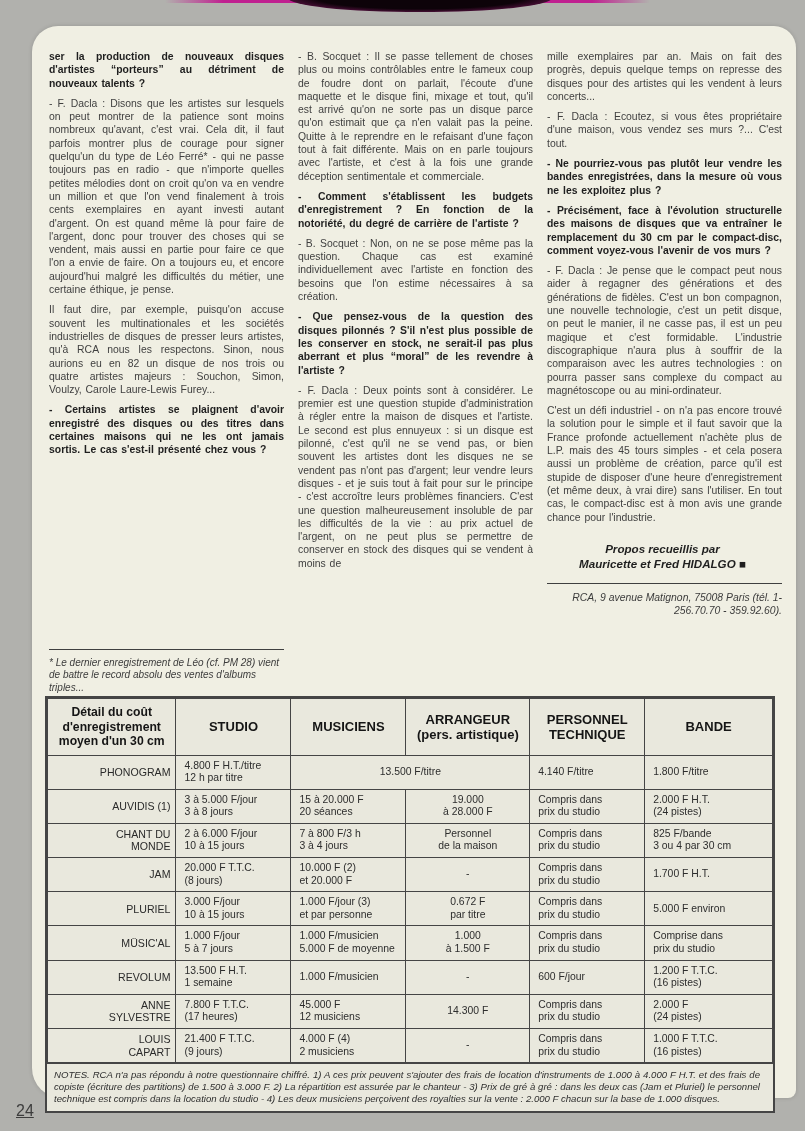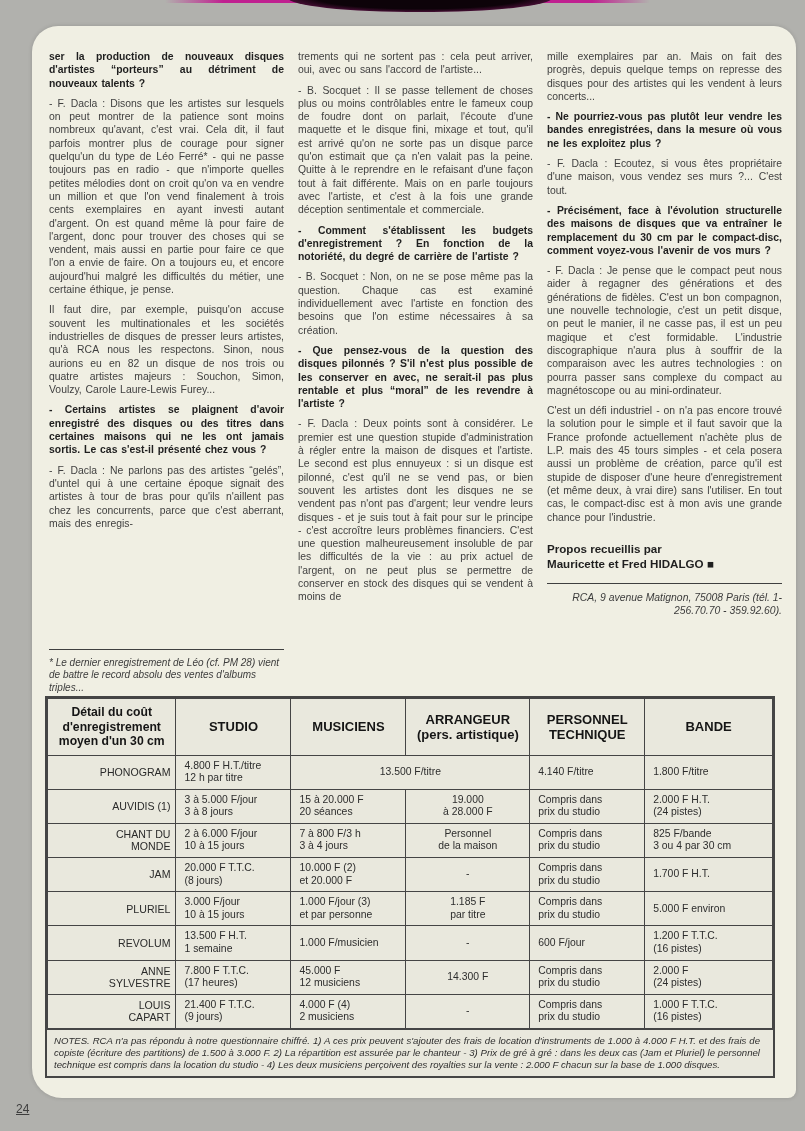--- a/index.html
+++ b/index.html
@@ -29,22 +29,22 @@
   .col{flex:1;min-width:0;display:flex;flex-direction:column;}
   .para{
     margin:0 0 7px 0;font-size:10.4px;line-height:13.3px;
     text-align:justify;color:#3f3f3f;word-spacing:1px;
   }
   .para.q{font-weight:bold;color:#1f1f1f;}
   .rule{border:none;border-top:1.5px solid #3f3f3f;margin:12px 0 7px 0;width:100%;}
   .footnote-block{margin-top:auto;}
   .footnote{font-size:10px;line-height:12.8px;font-style:italic;color:#3c3c3c;margin:0;}
   .byline{
-    text-align:left;font-weight:bold;color:#1f1f1f;
-    font-size:11.6px;line-height:15px;margin:10px 4px 0 0;
+    text-align:center;font-weight:bold;color:#1f1f1f;
+    font-size:11.6px;line-height:15px;margin:10px 4px 0 0;font-style:italic;
   }
   .address{font-size:10.4px;line-height:13.5px;font-style:italic;color:#3c3c3c;margin:0;text-align:right;}
   .table-wrap{position:absolute;left:13px;top:670px;right:21px;}
   .table-box{border:2px solid #454545;background:#e9e8dd;}
   table{border-collapse:collapse;width:100%;table-layout:fixed;}
   th,td{
     border:1px solid #454545;color:#2d2d2d;
     font-size:10.4px;line-height:12.6px;white-space:pre-line;
     padding:4px 5px;vertical-align:middle;
   }
@@ -52,60 +52,58 @@
   th.title-cell{font-size:12.2px;line-height:14.5px;font-weight:bold;}
   td.lbl{text-align:right;font-size:10.6px;color:#2a2a2a;}
   td.al-c{text-align:center;}
   td.al-l{text-align:left;padding-left:8px;}
   .notes{
     border-top:1px solid #454545;
     font-size:9.6px;line-height:11.8px;font-style:italic;color:#2e2e2e;
     padding:5px 13px 6px 7px;text-align:justify;
   }
   .page-number{
-    position:absolute;left:17px;top:1100px;font-size:12px;color:#3d3d3d;text-decoration:underline;
+    position:absolute;left:17px;top:1100px;font-size:16px;color:#3d3d3d;text-decoration:underline;
   }
 </style>
 </head>
 <body>
 
 <div class="scan-line"></div>
 <div class="scan-blob"></div>
 
 <div class="page">
 
   <div class="cols">
     <div class="col">
       <div>
           <p class="para q">ser la production de nouveaux disques d'artistes “porteurs” au détriment de nouveaux talents ?</p>
           <p class="para a">- F. Dacla : Disons que les artistes sur lesquels on peut montrer de la patience sont moins nombreux qu'avant, c'est vrai. Cela dit, il faut parfois montrer plus de courage pour signer quelqu'un du type de Léo Ferré* - qui ne passe toujours pas en radio - que n'importe quelles petites mélodies dont on croit qu'on va en vendre un million et que l'on vend finalement à trois cents exemplaires en ayant investi autant d'argent. On est quand même là pour faire de l'argent, donc pour trouver des choses qui se vendent, mais aussi en partie pour faire ce que l'on a envie de faire. On a toujours eu, et encore aujourd'hui malgré les difficultés du métier, une certaine éthique, je pense.</p>
           <p class="para a">Il faut dire, par exemple, puisqu'on accuse souvent les multinationales et les sociétés industrielles de disques de presser leurs artistes, qu'à RCA nous les respectons. Sinon, nous aurions eu en 82 un disque de nos trois ou quatre artistes majeurs : Souchon, Simon, Voulzy, Carole Laure-Lewis Furey...</p>
           <p class="para q">- Certains artistes se plaignent d'avoir enregistré des disques ou des titres dans certaines maisons qui ne les ont jamais sortis. Le cas s'est-il présenté chez vous ?</p>
-          <p class="para a">- F. Dacla : Ne parlons pas des artistes “gelés”, d'untel qui à une certaine époque signait des artistes à tour de bras pour qu'ils n'aillent pas chez les concurrents, parce que c'est aberrant, mais des enregis-</p>
         </div>
       <div class="footnote-block">
         <hr class="rule">
         <p class="footnote">* Le dernier enregistrement de Léo (cf. PM 28) vient de battre le record absolu des ventes d'albums triples...</p>
       </div>
     </div>
     <div class="col">
       <div>
-          <p class="para a">trements qui ne sortent pas : cela peut arriver, oui, avec ou sans l'accord de l'artiste...</p>
           <p class="para a">- B. Socquet : Il se passe tellement de choses plus ou moins contrôlables entre le fameux coup de foudre dont on parlait, l'écoute d'une maquette et le disque fini, mixage et tout, qu'il est arrivé qu'on ne sorte pas un disque parce qu'on estimait que ça n'en valait pas la peine. Quitte à le reprendre en le refaisant d'une façon tout à fait différente. Mais on en parle toujours avec l'artiste, et c'est à la fois une grande déception sentimentale et commerciale.</p>
           <p class="para q">- Comment s'établissent les budgets d'enregistrement ? En fonction de la notoriété, du degré de carrière de l'artiste ?</p>
           <p class="para a">- B. Socquet : Non, on ne se pose même pas la question. Chaque cas est examiné individuellement avec l'artiste en fonction des besoins que l'on estime nécessaires à sa création.</p>
-          <p class="para q">- Que pensez-vous de la question des disques pilonnés ? S'il n'est plus possible de les conserver en avec, ne serait-il pas plus rentable et plus “moral” de les revendre à l'artiste ?</p>
+          <p class="para q">- Que pensez-vous de la question des disques pilonnés ? S'il n'est plus possible de les conserver en stock, ne serait-il pas plus aberrant et plus “moral” de les revendre à l'artiste ?</p>
           <p class="para a">- F. Dacla : Deux points sont à considérer. Le premier est une question stupide d'administration à régler entre la maison de disques et l'artiste. Le second est plus ennuyeux : si un disque est pilonné, c'est qu'il ne se vend pas, or bien souvent les artistes dont les disques ne se vendent pas n'ont pas d'argent; leur vendre leurs disques - et je suis tout à fait pour sur le principe - c'est accroître leurs problèmes financiers. C'est une question malheureusement insoluble de par les difficultés de la vie : au prix actuel de l'argent, on ne peut plus se permettre de conserver en stock des disques qui se vendent à moins de</p>
         </div>
     </div>
     <div class="col">
       <div>
           <p class="para a">mille exemplaires par an. Mais on fait des progrès, depuis quelque temps on represse des disques pour des artistes qui les vendent à leurs concerts...</p>
+          <p class="para a">- F. Dacla : Ecoutez, si vous êtes propriétaire d'une maison, vous vendez ses murs ?... C'est tout.</p>
           <p class="para q">- Ne pourriez-vous pas plutôt leur vendre les bandes enregistrées, dans la mesure où vous ne les exploitez plus ?</p>
-          <p class="para a">- F. Dacla : Ecoutez, si vous êtes propriétaire d'une maison, vous vendez ses murs ?... C'est tout.</p>
           <p class="para q">- Précisément, face à l'évolution structurelle des maisons de disques que va entraîner le remplacement du 30 cm par le compact-disc, comment voyez-vous l'avenir de vos murs ?</p>
           <p class="para a">- F. Dacla : Je pense que le compact peut nous aider à regagner des générations et des générations de fidèles. C'est un bon compagnon, une nouvelle technologie, c'est un petit disque, on peut le manier, il ne casse pas, il est un peu magique et c'est formidable. L'industrie discographique n'aura plus à souffrir de la comparaison avec les autres technologies : on pourra passer sans complexe du compact au magnétoscope ou au mini-ordinateur.</p>
           <p class="para a">C'est un défi industriel - on n'a pas encore trouvé la solution pour le simple et il faut savoir que la France profonde actuellement n'achète plus de L.P. mais des 45 tours simples - et cela posera aussi un problème de création, parce qu'il est stupide de disposer d'une heure d'enregistrement (et même deux, à vrai dire) sans l'utiliser. En tout cas, le compact-disc est à mon avis une grande chance pour l'industrie.</p>
         </div>
       <div class="byline">
         <div>Propos recueillis par</div>
         <div>Mauricette et Fred HIDALGO ■</div>
       </div>
       <hr class="rule">
       <p class="address">RCA, 9 avenue Matignon, 75008 Paris (tél. 1-256.70.70 - 359.92.60).</p>
@@ -175,25 +173,38 @@
               <td class="al-l">Compris dans
 prix du studio</td>
               <td class="al-l">1.700 F H.T.</td>
             </tr>
             <tr>
               <td class="lbl">PLURIEL</td>
               <td class="al-l">3.000 F/jour
 10 à 15 jours</td>
               <td class="al-l">1.000 F/jour (3)
 et par personne</td>
-              <td class="al-c">1.185 F
+              <td class="al-c">0.672 F
 par titre</td>
               <td class="al-l">Compris dans
 prix du studio</td>
               <td class="al-l">5.000 F environ</td>
+            </tr>
+            <tr>
+              <td class="lbl">MÜSIC'AL</td>
+              <td class="al-l">1.000 F/jour
+5 à 7 jours</td>
+              <td class="al-l">1.000 F/musicien
+5.000 F de moyenne</td>
+              <td class="al-c">1.000
+à 1.500 F</td>
+              <td class="al-l">Compris dans
+prix du studio</td>
+              <td class="al-l">Comprise dans
+prix du studio</td>
             </tr>
             <tr>
               <td class="lbl">REVOLUM</td>
               <td class="al-l">13.500 F H.T.
 1 semaine</td>
               <td class="al-l">1.000 F/musicien</td>
               <td class="al-c">-</td>
               <td class="al-l">600 F/jour</td>
               <td class="al-l">1.200 F T.T.C.
 (16 pistes)</td>

